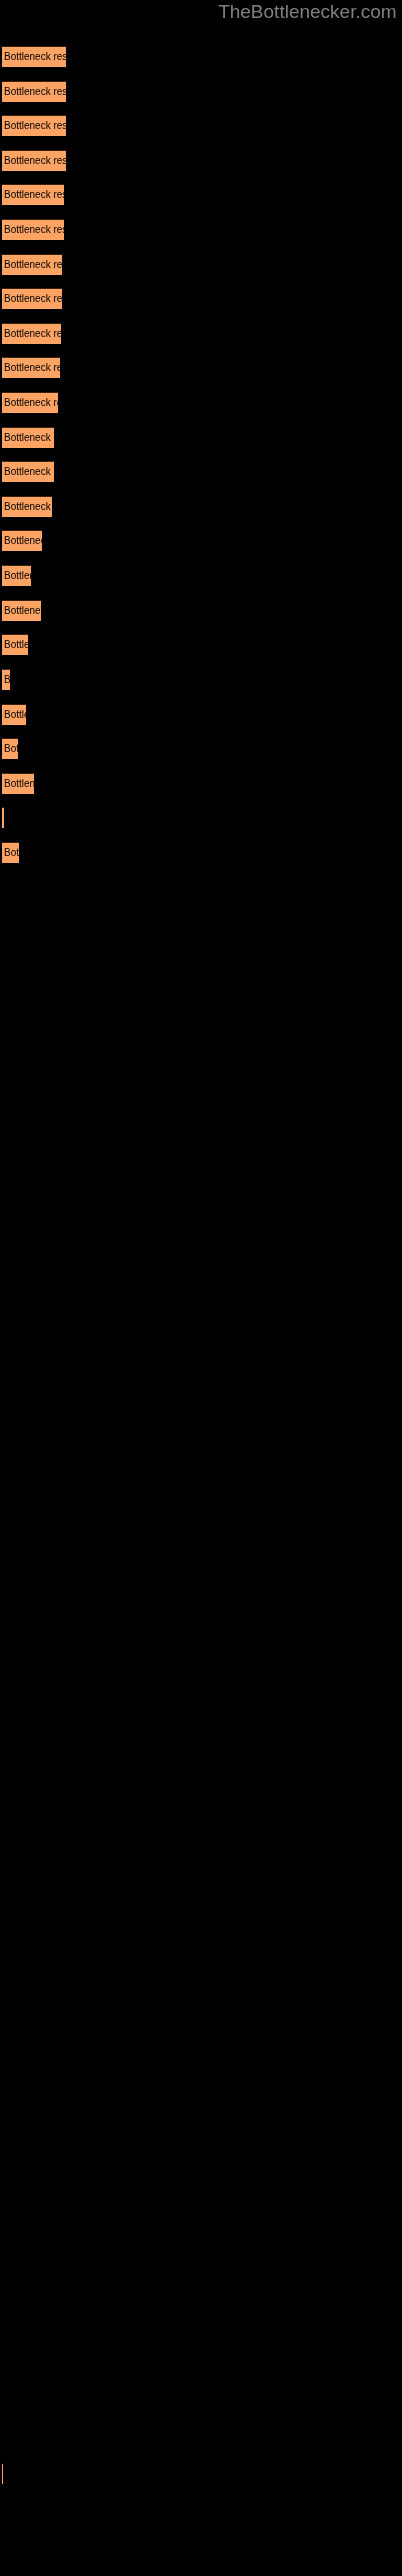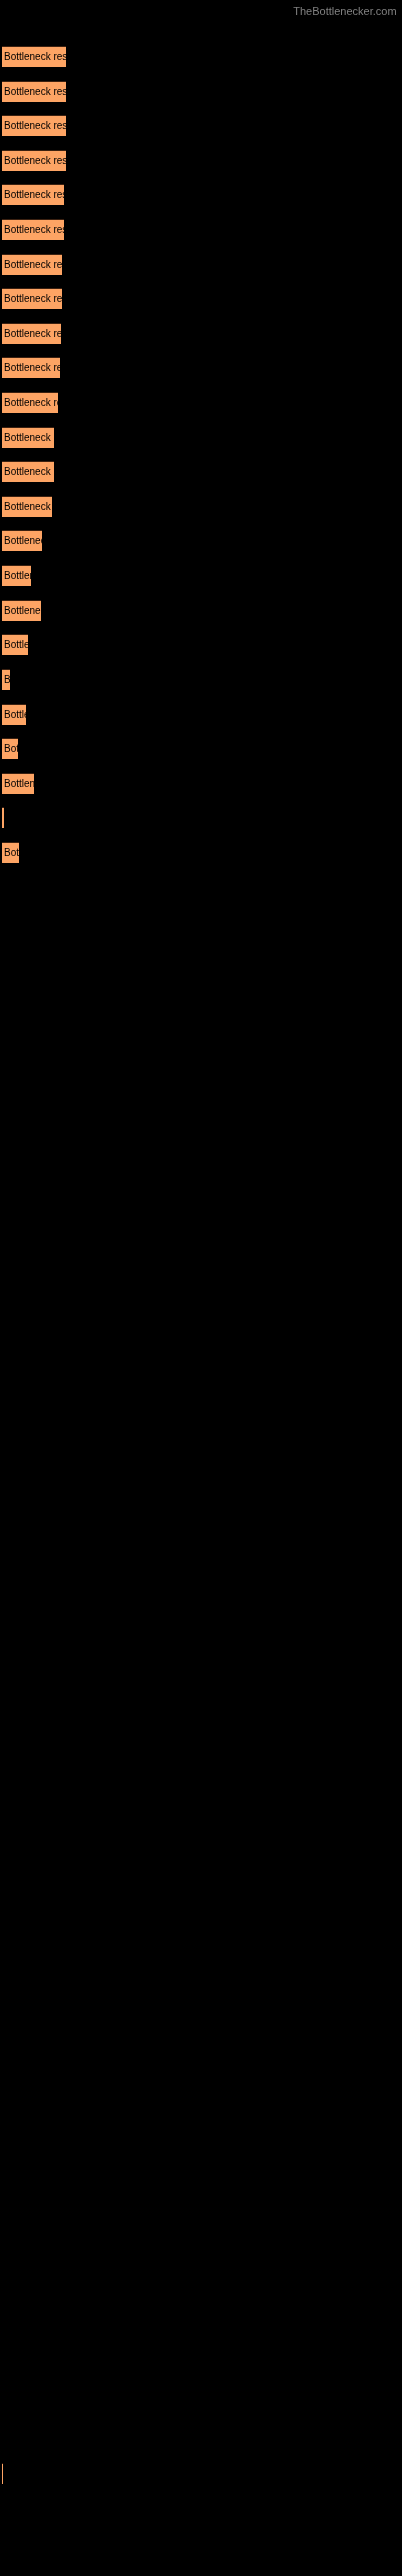--- a/index.html
+++ b/index.html
@@ -13,21 +13,21 @@
     position: relative;
     overflow: hidden;
     font-family: "Liberation Sans", sans-serif;
   }
 
   .site-title {
     position: absolute;
     top: 1.6px;
     right: 6.4px;
     color: #808080;
-    font-size: 11px;
+    font-size: 19px;
     font-family: "Liberation Sans", sans-serif;
     letter-spacing: 0px;
     white-space: nowrap;
     line-height: 19.3px;
   }
 
   .chart-area {
     position: absolute;
     left: 0;
     top: 0;

